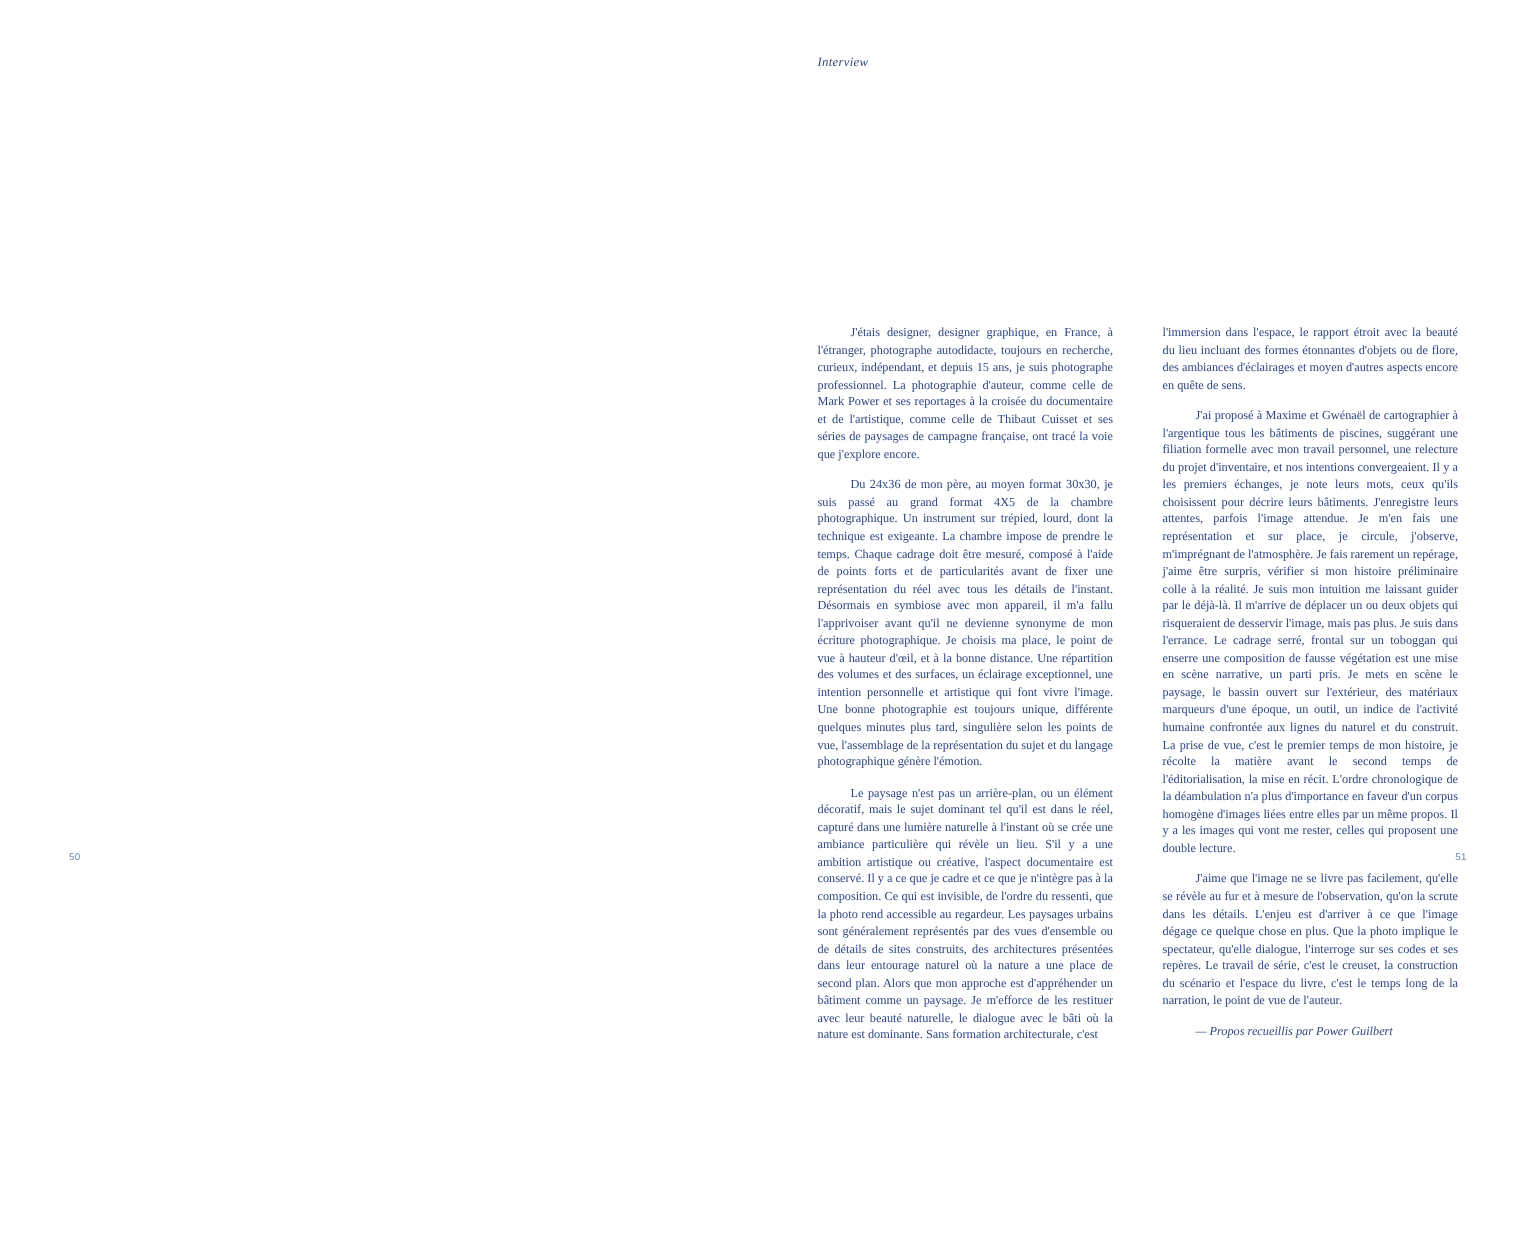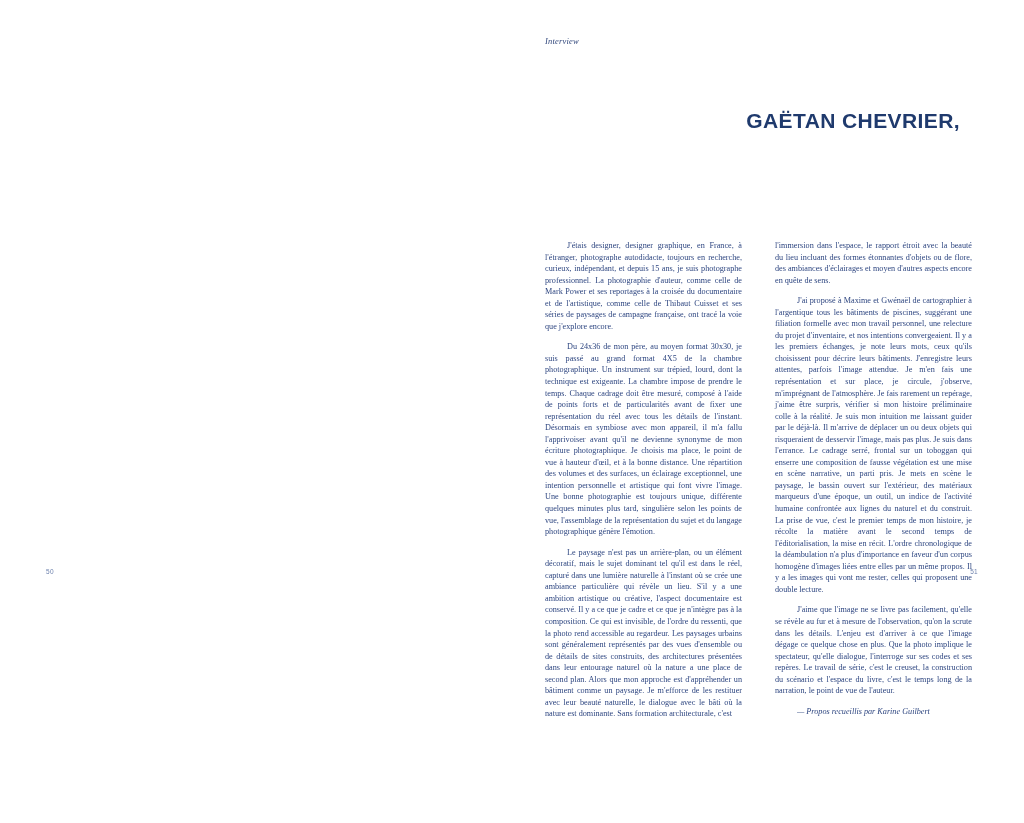--- a/index.html
+++ b/index.html
@@ -52,21 +52,20 @@
   }
 
   
   .columns {
     position: absolute;
     left: 545px;
     top: 216px;
     width: 427px;
     display: flex;
     gap: 33px;
-    margin-top: 24px;
   }
   .col {
     width: 202px;
   }
   .col p {
     margin: 0 0 9px 0;
     text-align: justify;
     text-justify: inter-word;
     font-family: "Liberation Serif", serif;
     font-size: 8.2px;
@@ -105,36 +104,35 @@
   .folio-right { right: 46px; }
 </style>
 </head>
 <body>
 
 <div class="spread">
 
   <div class="running-head">Interview</div>
 
   <div class="headline">
-    <span class="line">GAËTAN CHEVRIER,</span>
   </div>
 
   <div class="columns">
 
     <div class="col">
       <p>J'étais designer, designer graphique, en France, à l'étranger, photographe autodidacte, toujours en recherche, curieux, indépendant, et depuis 15 ans, je suis photographe professionnel. La photographie d'auteur, comme celle de Mark Power et ses reportages à la croisée du documentaire et de l'artistique, comme celle de Thibaut Cuisset et ses séries de paysages de campagne française, ont tracé la voie que j'explore encore.</p>
       <p>Du 24x36 de mon père, au moyen format 30x30, je suis passé au grand format 4X5 de la chambre photographique. Un instrument sur trépied, lourd, dont la technique est exigeante. La chambre impose de prendre le temps. Chaque cadrage doit être mesuré, composé à l'aide de points forts et de particularités avant de fixer une représentation du réel avec tous les détails de l'instant. Désormais en symbiose avec mon appareil, il m'a fallu l'apprivoiser avant qu'il ne devienne synonyme de mon écriture photographique. Je choisis ma place, le point de vue à hauteur d'œil, et à la bonne distance. Une répartition des volumes et des surfaces, un éclairage exceptionnel, une intention personnelle et artistique qui font vivre l'image. Une bonne photographie est toujours unique, différente quelques minutes plus tard, singulière selon les points de vue, l'assemblage de la représentation du sujet et du langage photographique génère l'émotion.</p>
       <p>Le paysage n'est pas un arrière-plan, ou un élément décoratif, mais le sujet dominant tel qu'il est dans le réel, capturé dans une lumière naturelle à l'instant où se crée une ambiance particulière qui révèle un lieu. S'il y a une ambition artistique ou créative, l'aspect documentaire est conservé. Il y a ce que je cadre et ce que je n'intègre pas à la composition. Ce qui est invisible, de l'ordre du ressenti, que la photo rend accessible au regardeur. Les paysages urbains sont généralement représentés par des vues d'ensemble ou de détails de sites construits, des architectures présentées dans leur entourage naturel où la nature a une place de second plan. Alors que mon approche est d'appréhender un bâtiment comme un paysage. Je m'efforce de les restituer avec leur beauté naturelle, le dialogue avec le bâti où la nature est dominante. Sans formation architecturale, c'est</p>
     </div>
 
     <div class="col">
       <p class="no-indent">l'immersion dans l'espace, le rapport étroit avec la beauté du lieu incluant des formes étonnantes d'objets ou de flore, des ambiances d'éclairages et moyen d'autres aspects encore en quête de sens.</p>
       <p>J'ai proposé à Maxime et Gwénaël de cartographier à l'argentique tous les bâtiments de piscines, suggérant une filiation formelle avec mon travail personnel, une relecture du projet d'inventaire, et nos intentions convergeaient. Il y a les premiers échanges, je note leurs mots, ceux qu'ils choisissent pour décrire leurs bâtiments. J'enregistre leurs attentes, parfois l'image attendue. Je m'en fais une représentation et sur place, je circule, j'observe, m'imprégnant de l'atmosphère. Je fais rarement un repérage, j'aime être surpris, vérifier si mon histoire préliminaire colle à la réalité. Je suis mon intuition me laissant guider par le déjà-là. Il m'arrive de déplacer un ou deux objets qui risqueraient de desservir l'image, mais pas plus. Je suis dans l'errance. Le cadrage serré, frontal sur un toboggan qui enserre une composition de fausse végétation est une mise en scène narrative, un parti pris. Je mets en scène le paysage, le bassin ouvert sur l'extérieur, des matériaux marqueurs d'une époque, un outil, un indice de l'activité humaine confrontée aux lignes du naturel et du construit. La prise de vue, c'est le premier temps de mon histoire, je récolte la matière avant le second temps de l'éditorialisation, la mise en récit. L'ordre chronologique de la déambulation n'a plus d'importance en faveur d'un corpus homogène d'images liées entre elles par un même propos. Il y a les images qui vont me rester, celles qui proposent une double lecture.</p>
       <p>J'aime que l'image ne se livre pas facilement, qu'elle se révèle au fur et à mesure de l'observation, qu'on la scrute dans les détails. L'enjeu est d'arriver à ce que l'image dégage ce quelque chose en plus. Que la photo implique le spectateur, qu'elle dialogue, l'interroge sur ses codes et ses repères. Le travail de série, c'est le creuset, la construction du scénario et l'espace du livre, c'est le temps long de la narration, le point de vue de l'auteur.</p>
-      <p class="credit">— Propos recueillis par Karine Guilbert</p>
+      <p class="credit">— Propos recueillis par Power Guilbert</p>
     </div>
 
   </div>
 
   <div class="folio folio-left">50</div>
 
   <div class="folio folio-right">51</div>
 
 </div>
 

